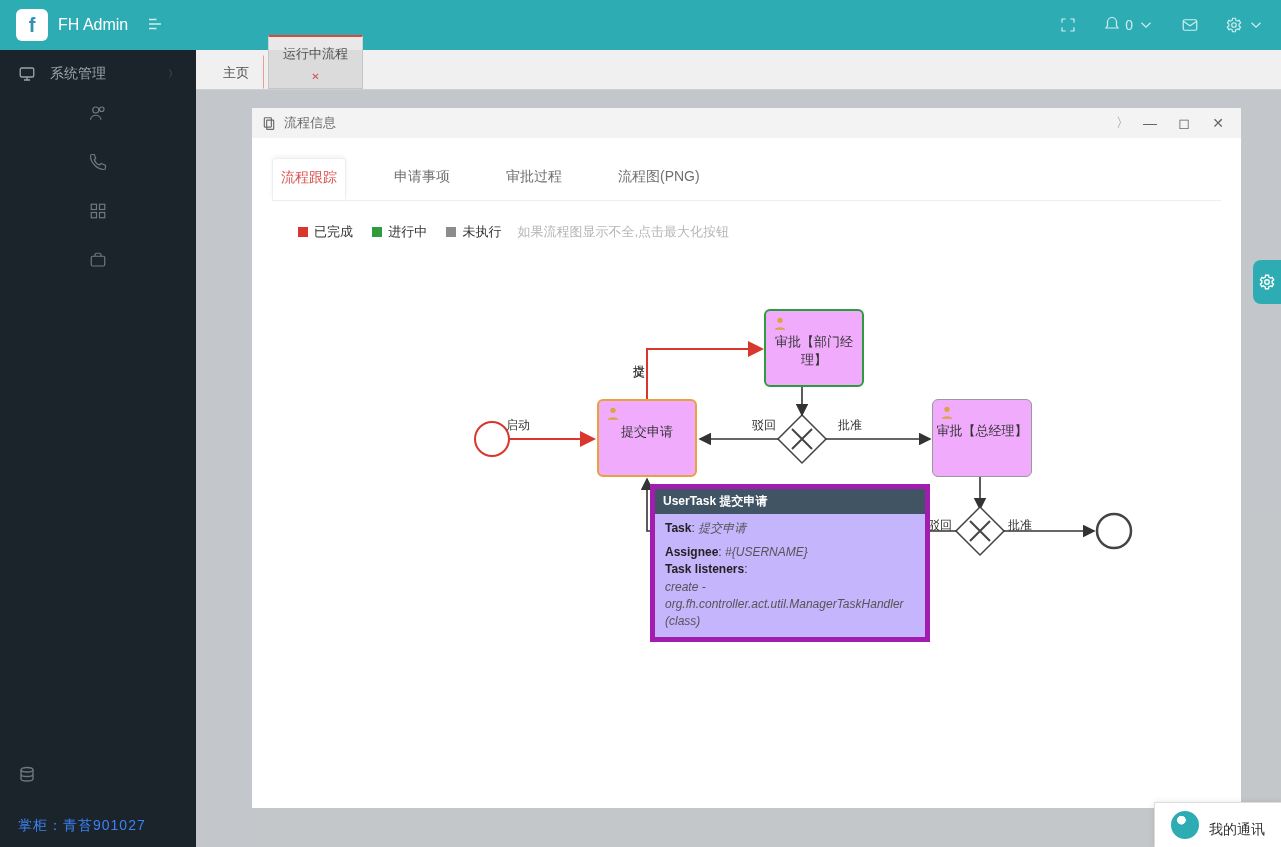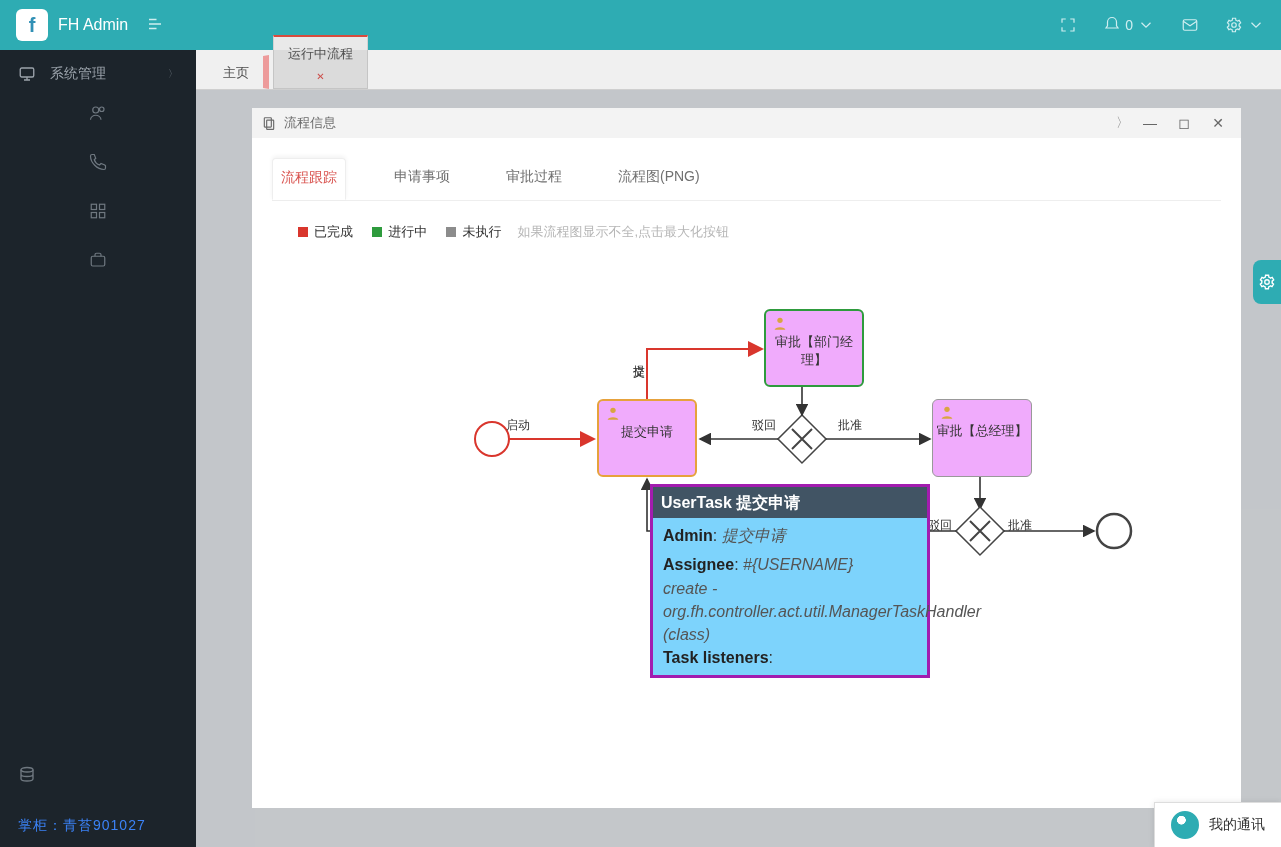--- a/index.html
+++ b/index.html
@@ -25,21 +25,21 @@
 
   .narrow-rail { display: flex; flex-direction: column; align-items: center; padding-top: 6px; gap: 28px; color: #6f7880; }
   .narrow-rail svg { width: 18px; height: 18px; stroke: #6f7880; fill: none; stroke-width: 1.6; }
 
   .sb-bottom { margin-top: auto; padding: 12px 18px; }
   .watermark { color: #3b82f6; font-size: 14px; letter-spacing: 1px; }
 
   .content { flex: 1; position: relative; background: #d8dbdf; }
   .tabs-bar { height: 40px; background: #fff; display: flex; align-items: flex-end; padding: 0 12px; gap: 4px; border-bottom: 1px solid #dcdcdc; }
   .tab { padding: 8px 14px 6px; font-size: 13px; color: #555; border: 1px solid transparent; cursor: pointer; position: relative; }
-  .tab.home { border-right: 6px solid #fca5a5; }
+  .tab.home { border-right: 1px solid #fca5a5; }
   .tab.closable { background: #e9e9e9; border: 1px solid #d2d2d2; border-top: 2px solid #d94b3d; display: flex; align-items: center; gap: 8px; flex-direction: column; }
   .tab-x { color: #d9534f; font-size: 10px; }
 
   .content-body { position: absolute; top: 40px; left: 0; right: 0; bottom: 0; background: #d0d3d7; }
 
   
   .dim { position: absolute; inset: 0; background: rgba(0,0,0,0.06); }
 
   
   .modal { position: absolute; top: 58px; left: 36px; right: 40px; bottom: 150px; background: transparent; display: flex; flex-direction: column; }
@@ -66,31 +66,31 @@
   .diagram svg { position: absolute; inset: 0; }
 
   .task { position: absolute; border: 1px solid #999; border-radius: 6px; background: #f0abfc; width: 100px; height: 78px; padding-top: 22px; text-align: center; font-size: 13px; color: #333; }
   .task .user-ico { position: absolute; top: 4px; left: 6px; width: 16px; height: 16px; }
   .task.completed { border: 2px solid #2e9b3d; }
   .task.running   { border: 2px solid #e6a23c; }
 
   .tlabel { position: absolute; font-size: 12px; color: #333; }
   .tlabel.vert { writing-mode: vertical-rl; }
 
-  .tooltip { position: absolute; width: 280px; background: #7dd3fc; border: 3px solid #a21caf; font-size: 16px; line-height: 1.45; }
+  .tooltip { position: absolute; width: 280px; background: #c4b5fd; border: 5px solid #a21caf; font-size: 12px; line-height: 1.45; }
   .tooltip .tt-hd { background: #415464; color: #fff; padding: 4px 8px; font-weight: 600; }
   .tooltip .tt-bd { padding: 6px 10px; color: #333; }
   .tooltip .tt-bd i { font-style: italic; color: #555; }
   .tooltip b { color: #222; }
 
   
   .float-gear { position: absolute; right: 0; top: 210px; width: 28px; height: 44px; background: #2eacb3; border-radius: 8px 0 0 8px; display:flex;align-items:center;justify-content:center; color:#fff; }
 
   
-  .chat-widget { position: absolute; right: 0; bottom: 0; background: #fff; border: 1px solid #ddd; border-bottom: none; border-right: none; padding: 8px 16px; display: flex; align-items: center; gap: 10px; font-size: 14px; color: #333; cursor: pointer; box-shadow: 0 0 6px rgba(0,0,0,.1); }
+  .chat-widget { position: absolute; right: 0; bottom: 0; background: #fff; border: 1px solid #ddd; border-bottom: none; border-right: none; padding: 8px 16px; display: flex; align-items: flex-end; gap: 10px; font-size: 14px; color: #333; cursor: pointer; box-shadow: 0 0 6px rgba(0,0,0,.1); }
   .avatar { width: 28px; height: 28px; border-radius: 50%; background: radial-gradient(circle at 35% 30%, #fff 0 18%, #2eacb3 20% 100%); border: 2px solid #2eacb3; }
 
 </style>
 </head>
 <body>
 
 <div class="header">
   <div class="logo-badge">f</div>
   <div class="brand">FH Admin</div>
   <div class="hdr-left-btn">
@@ -285,25 +285,25 @@
           <div class="tlabel" style="left:54px; top:158px;">启动</div>
           <div class="tlabel vert" style="left:178px; top:96px;">提交</div>
           <div class="tlabel" style="left:300px; top:158px;">驳回</div>
           <div class="tlabel" style="left:386px; top:158px;">批准</div>
           <div class="tlabel" style="left:476px; top:258px;">驳回</div>
           <div class="tlabel" style="left:556px; top:258px;">批准</div>
 
           <div class="tooltip" style="left:198px; top:225px;">
             <div class="tt-hd">UserTask 提交申请</div>
             <div class="tt-bd">
-              <div><b>Admin</b>: <i>提交申请</i></div>
+              <div><b>Task</b>: <i>提交申请</i></div>
               <div style="height:6px"></div>
               <div><b>Assignee</b>: <i>#{USERNAME}</i></div>
+              <div><b>Task listeners</b>:</div>
               <div><i>create - org.fh.controller.act.util.ManagerTaskHandler (class)</i></div>
-              <div><b>Task listeners</b>:</div>
             </div>
           </div>
         </div>
       </div>
     </div>
 
     <div class="float-gear">
       <svg width="18" height="18" viewBox="0 0 24 24" stroke="#fff" fill="none" stroke-width="1.8">
           <circle cx="12" cy="12" r="3"></circle>
           <path d="M19 12a7 7 0 0 0-.1-1.2l2-1.6-2-3.4-2.4 1a7 7 0 0 0-2-1.2l-.4-2.6h-4l-.4 2.6a7 7 0 0 0-2 1.2l-2.4-1-2 3.4 2 1.6A7 7 0 0 0 5 12a7 7 0 0 0 .1 1.2l-2 1.6 2 3.4 2.4-1a7 7 0 0 0 2 1.2l.4 2.6h4l.4-2.6a7 7 0 0 0 2-1.2l2.4 1 2-3.4-2-1.6c.07-.4.1-.8.1-1.2z"></path>

